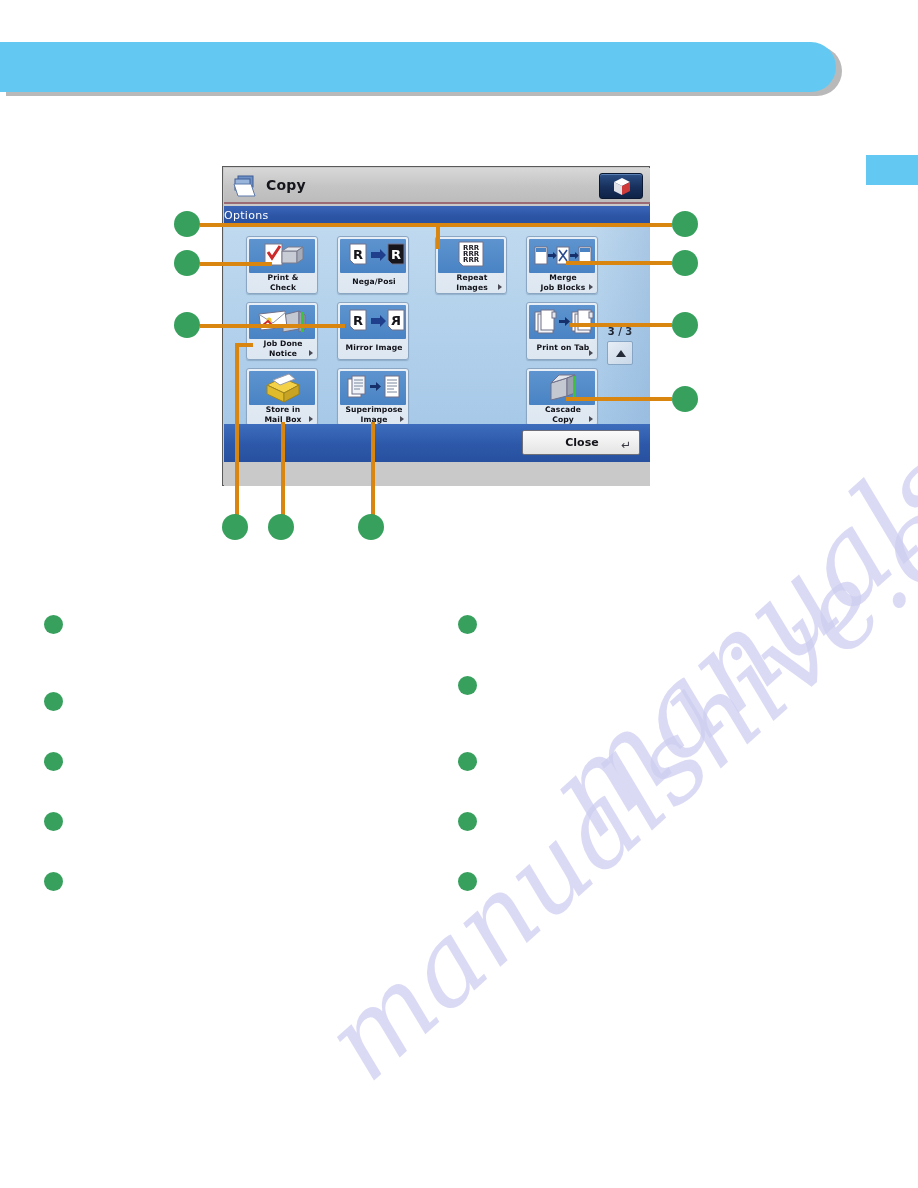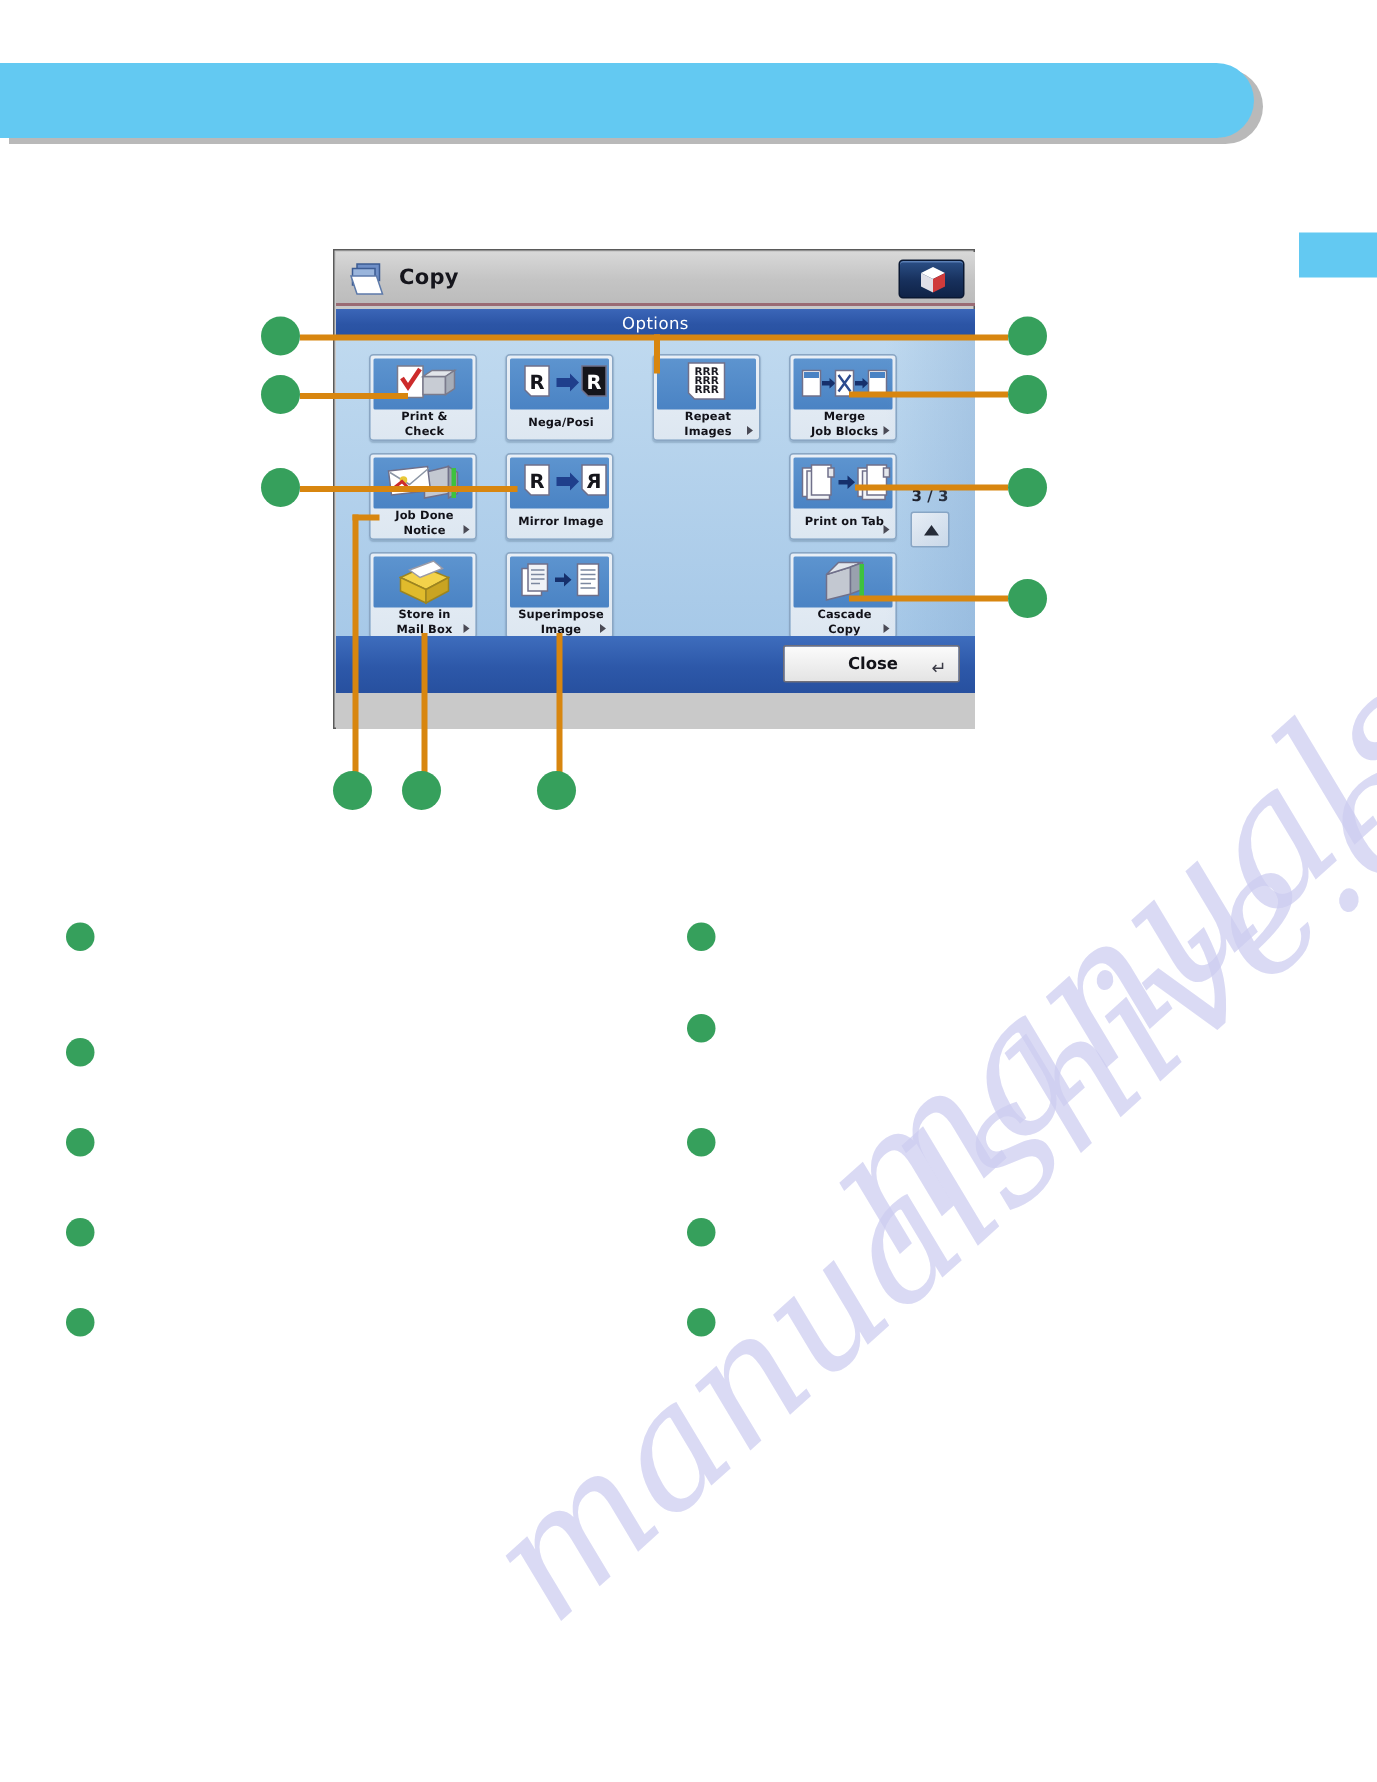--- a/index.html
+++ b/index.html
@@ -90,21 +90,20 @@
     border: 1px solid #0a1832;
     border-radius: 3px;
     box-shadow: inset 0 1px 0 #5a7fb5;
   }
 
   #options-bar {
     position: absolute; left: 1px; top: 39px;
     width: 426px; height: 20px;
     background: linear-gradient(to bottom, #3b66b8 0%, #2c55a6 50%, #27509f 100%);
     color: #ffffff;
-    text-align: center;
     font-size: 11px;
     line-height: 20px;
     letter-spacing: .3px;
   }
 
   #screen-body {
     position: absolute; left: 1px; top: 59px;
     width: 426px; height: 198px;
     background: linear-gradient(to bottom, #bfd9ef 0%, #a7c9e8 100%);
   }

